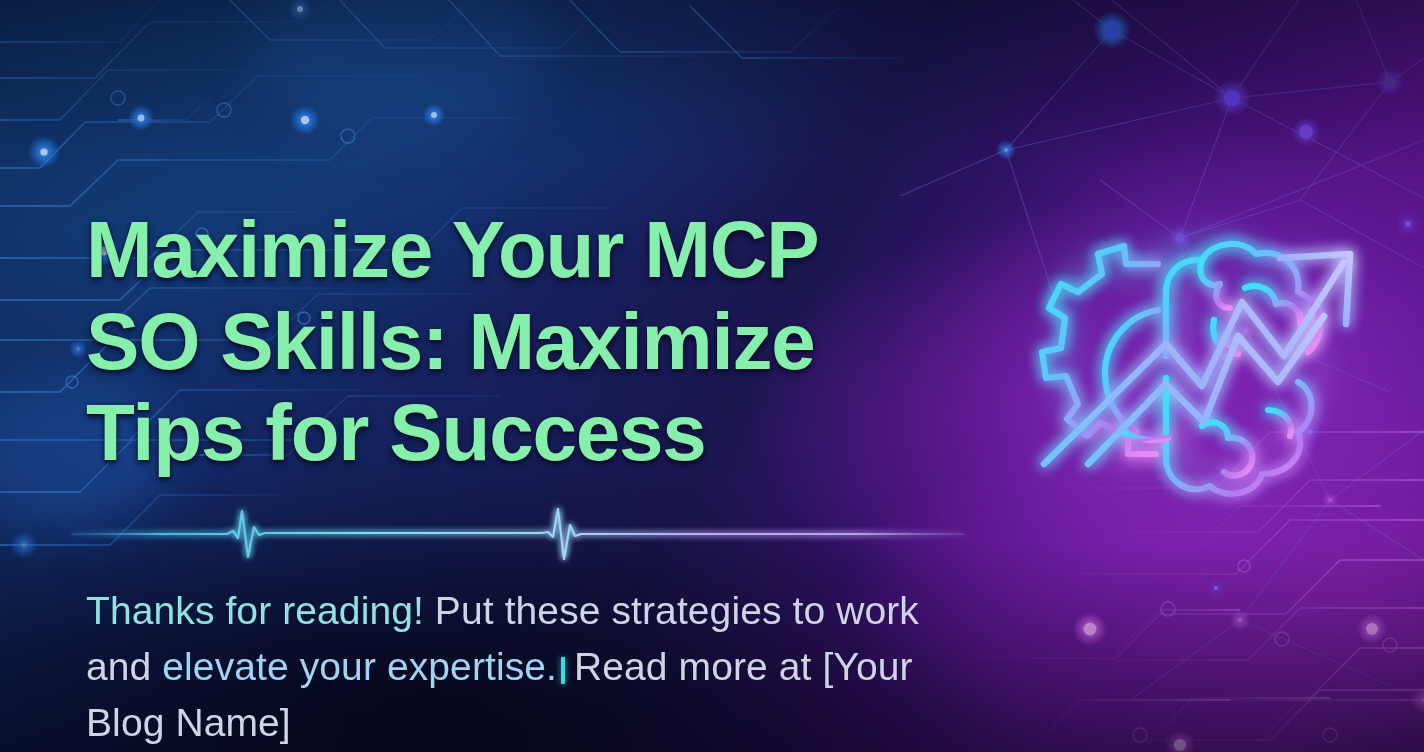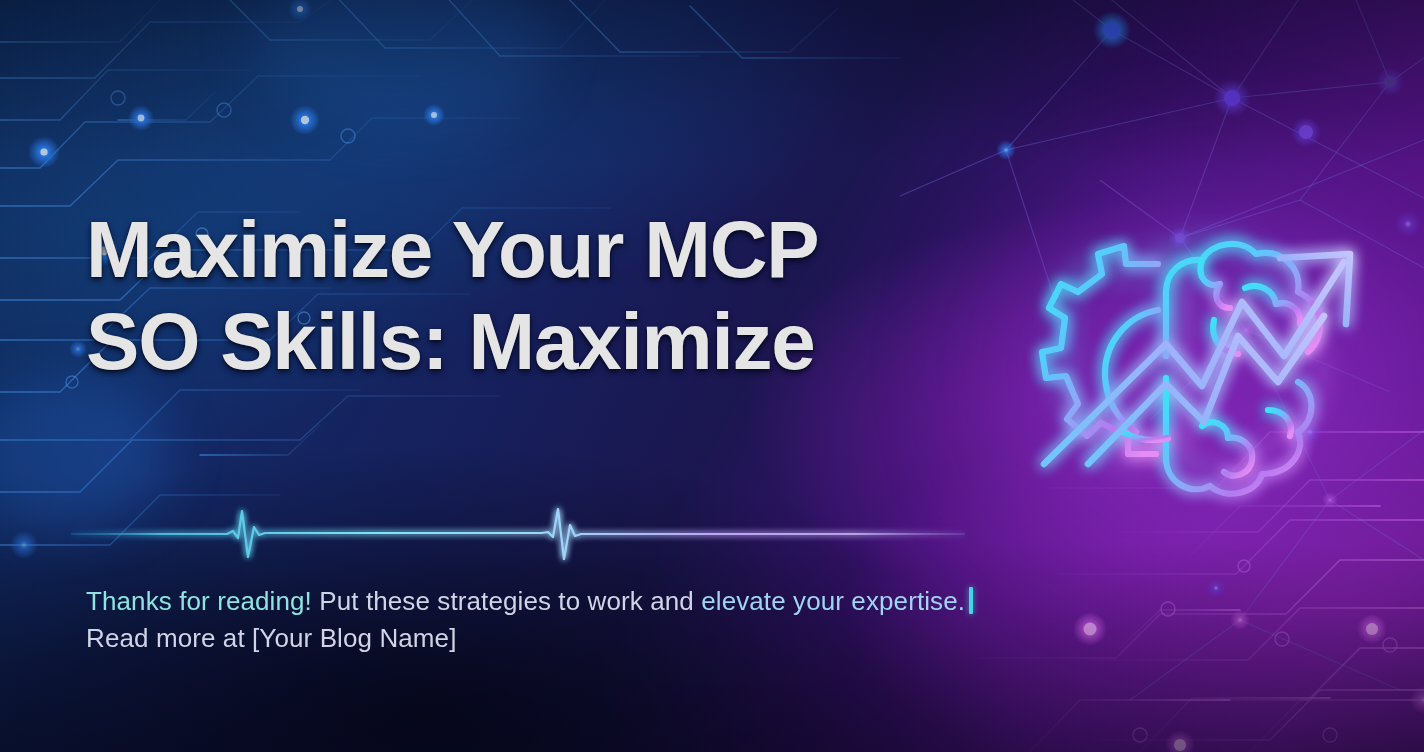--- a/index.html
+++ b/index.html
@@ -47,38 +47,38 @@
   #icon-wrap svg { width:100%; height:100%; overflow:visible; }
 
   
   #headline {
     position:absolute; left:86px; top:204px;
     width:910px;
     font-size:80px;
     font-weight:700;
     line-height:1.145;
     letter-spacing:-1.2px;
-    color:#e5e5e5;
+    color:#86efac;
     text-shadow:
       0 3px 6px rgba(3,6,26,0.80),
       0 1px 2px rgba(3,6,26,0.65);
     font-stretch:condensed;
   }
   #headline .hl-line { display:block; white-space:nowrap; }
 
   #pulse {
     position:absolute; left:72px; top:505px;
     width:892px; height:58px;
   }
   #pulse svg { width:100%; height:100%; overflow:visible; }
 
   #subtitle {
     position:absolute; left:86px; top:583px;
     width:900px;
-    font-size:26px;
+    font-size:39px;
     line-height:1.43;
     font-weight:400;
     letter-spacing:0.1px;
   }
   .sub-cyan  { color:#8fe3e0; }
   .sub-blue  { color:#9fd4f2; }
   .sub-light { color:#cfd4e6; }
   .sub-sep {
     display:inline-block;
     width:4px; height:27px;
@@ -319,20 +319,21 @@
 
         <path d="M38 268 L160 148 L196 190 L236 106 L278 160 L338 66" stroke="url(#neonArrow)" stroke-width="6.6"></path>
         <path d="M274 62 L344 58 L340 128" stroke="url(#neonArrow)" stroke-width="6.6"></path>
       </g>
     </svg>
   </div>
 
   <h1 id="headline">
     <span class="hl-line">Maximize Your MCP</span>
     <span class="hl-line">SO Skills: Maximize</span>
+    <span class="hl-line">Tips for Success</span>
   </h1>
 
   <div id="pulse">
     <svg viewBox="0 0 892 58" preserveAspectRatio="none">
       <defs>
         <linearGradient id="pulseGrad" x1="0" y1="0" x2="1" y2="0">
           <stop offset="0" stop-color="#2a6fae" stop-opacity="0.35"></stop>
           <stop offset="0.10" stop-color="#4fc8ea" stop-opacity="0.85"></stop>
           <stop offset="0.35" stop-color="#7fe4f7" stop-opacity="1"></stop>
           <stop offset="0.55" stop-color="#9fd4f8" stop-opacity="1"></stop>

